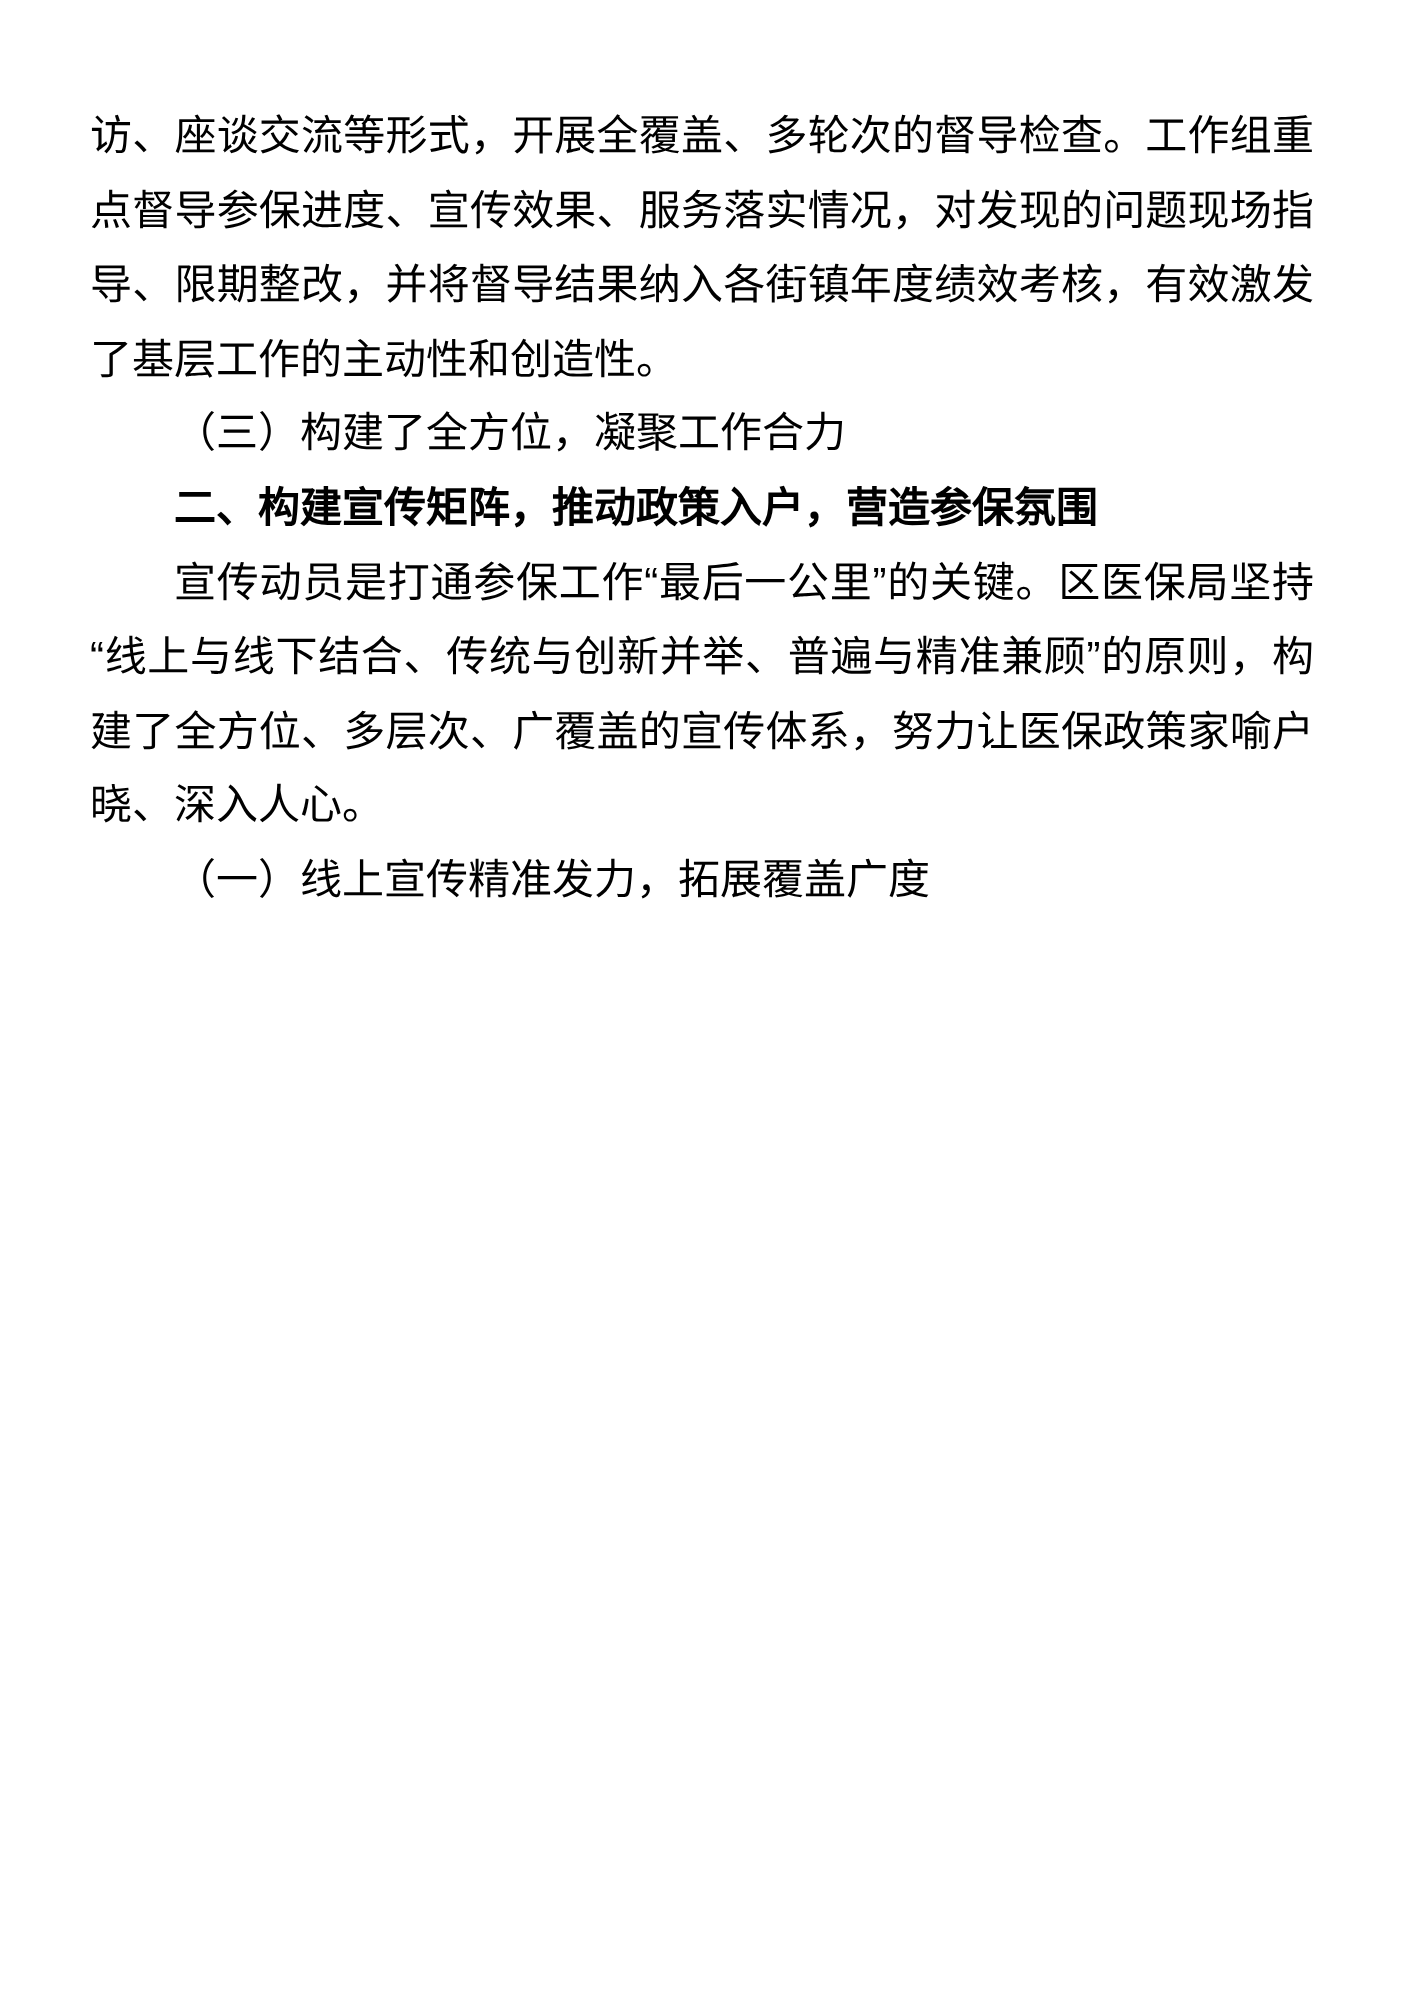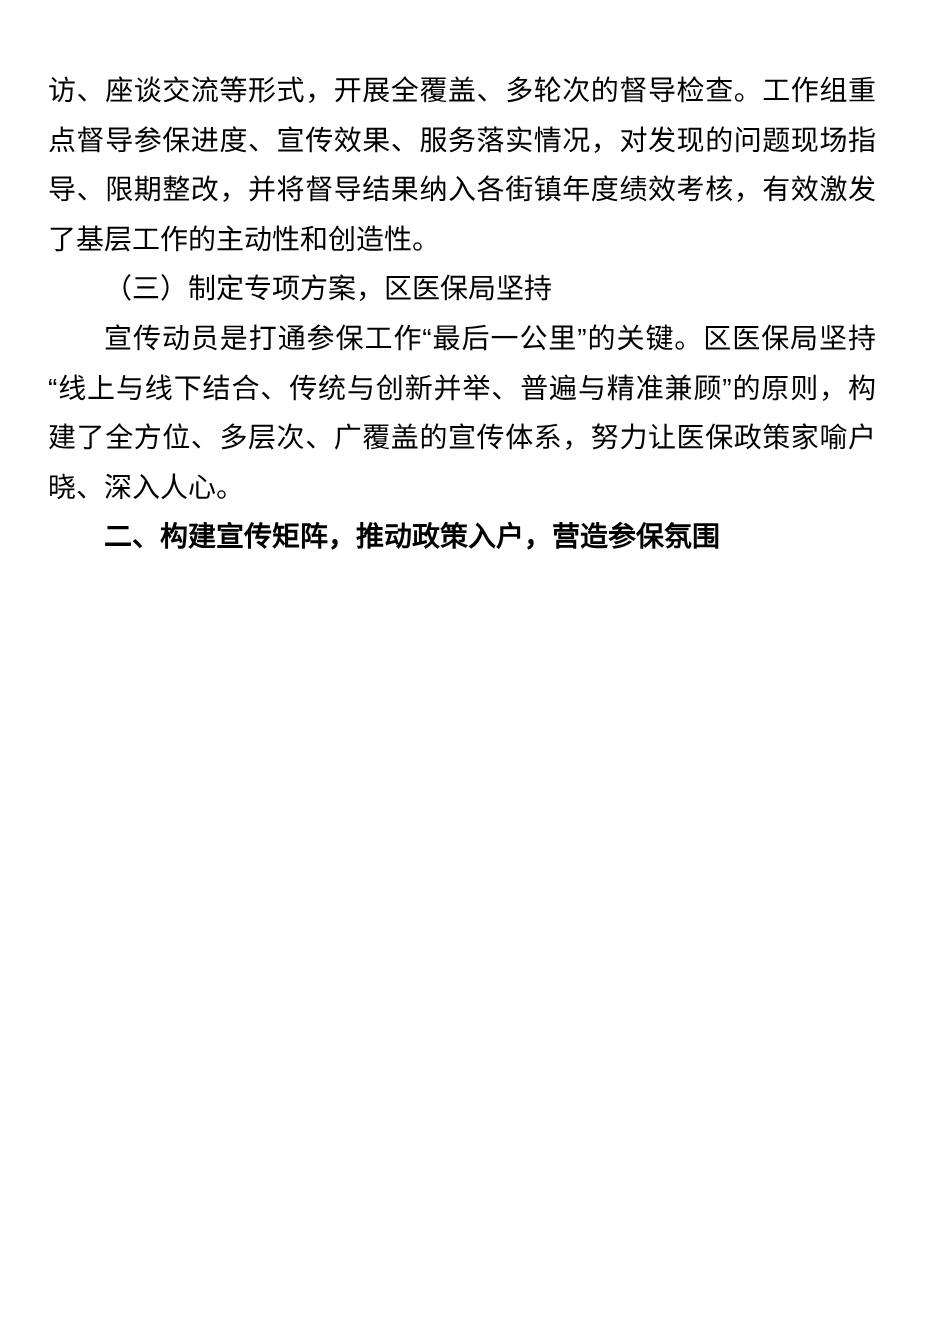--- a/index.html
+++ b/index.html
@@ -6,21 +6,21 @@
     margin: 0;
     padding: 0;
     background: #ffffff;
   }
   .page {
     position: relative;
     width: 950px;
     height: 1344px;
     box-sizing: border-box;
     background: #ffffff;
-    padding: 66px 74px 0 48px;
+    padding: 66px 74px 0 60px;
     overflow: hidden;
     font-family: "Liberation Sans", sans-serif;
     font-size: 28px;
     line-height: 49.6px;
     color: #000000;
     -webkit-font-smoothing: antialiased;
   }
   .para {
     margin: 0;
     padding: 0;
@@ -37,17 +37,18 @@
   .run-bold {
     font-weight: bold;
   }
 </style>
 </head>
 <body>
 
 <main class="page">
   <div id="doc-body" style="color: rgb(0, 0, 0);">
       <p class="para"><span class="run-regular">访、座谈交流等形式，开展全覆盖、多轮次的督导检查。工作组重点督导参保进度、宣传效果、服务落实情况，对发现的问题现场指导、限期整改，并将督导结果纳入各街镇年度绩效考核，有效激发了基层工作的主动性和创造性。</span></p>
-      <p class="para indent heading2"><span class="run-regular">（三）制定专项方案，区医保局坚持</span></p>
+      <p class="para indent heading2"><span class="run-regular">（三）构建了全方位，凝聚工作合力</span></p>
+      <p class="para indent heading1"><span class="run-bold">二、构建宣传矩阵，推动政策入户，营造参保氛围</span></p>
       <p class="para indent"><span class="run-regular">宣传动员是打通参保工作“最后一公里”的关键。区医保局坚持“线上与线下结合、传统与创新并举、普遍与精准兼顾”的原则，构建了全方位、多层次、广覆盖的宣传体系，努力让医保政策家喻户晓、深入人心。</span></p>
-      <p class="para indent heading1"><span class="run-bold">二、构建宣传矩阵，推动政策入户，营造参保氛围</span></p>
+      <p class="para indent heading2"><span class="run-regular">（一）线上宣传精准发力，拓展覆盖广度</span></p>
     </div>
 </main>
 
 </body></html>

